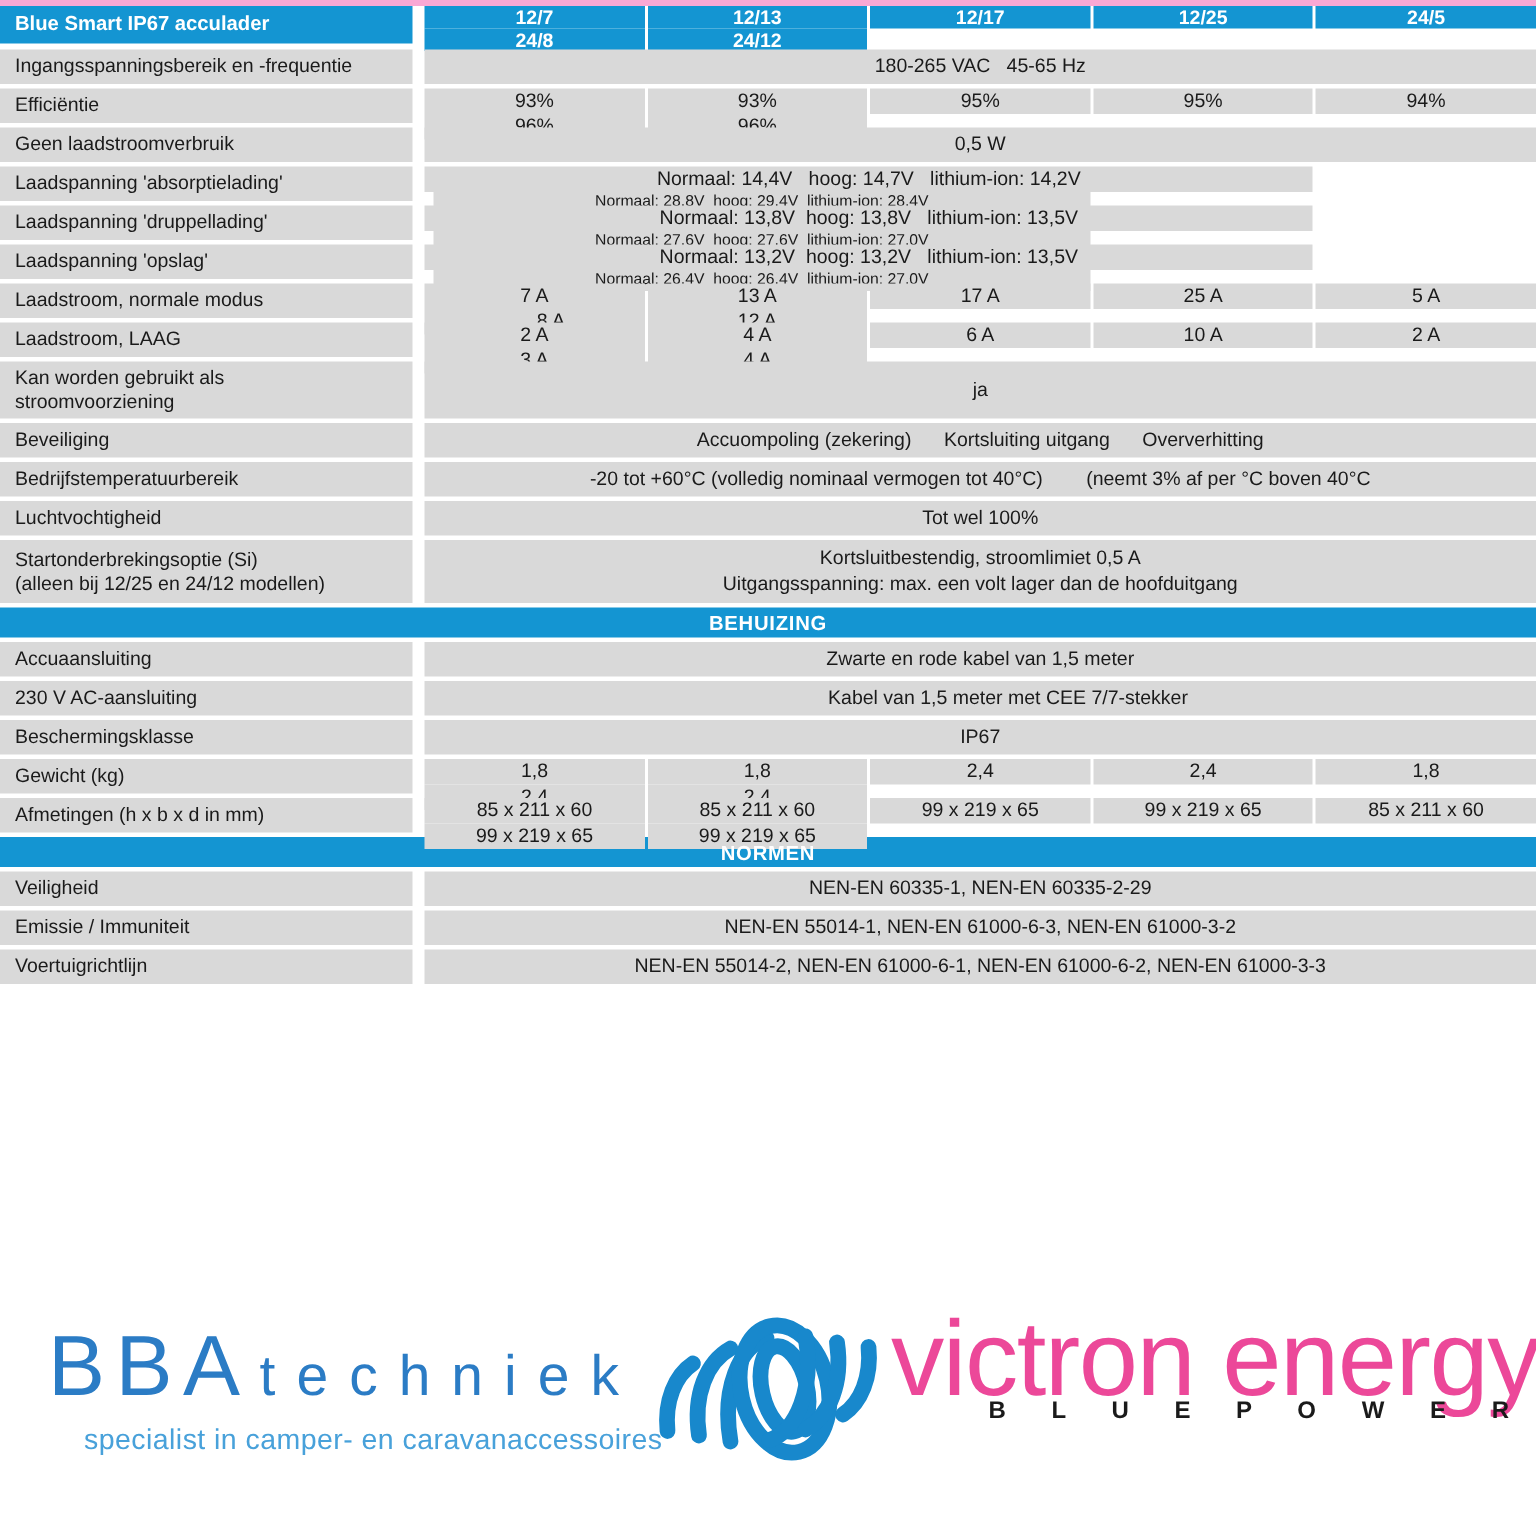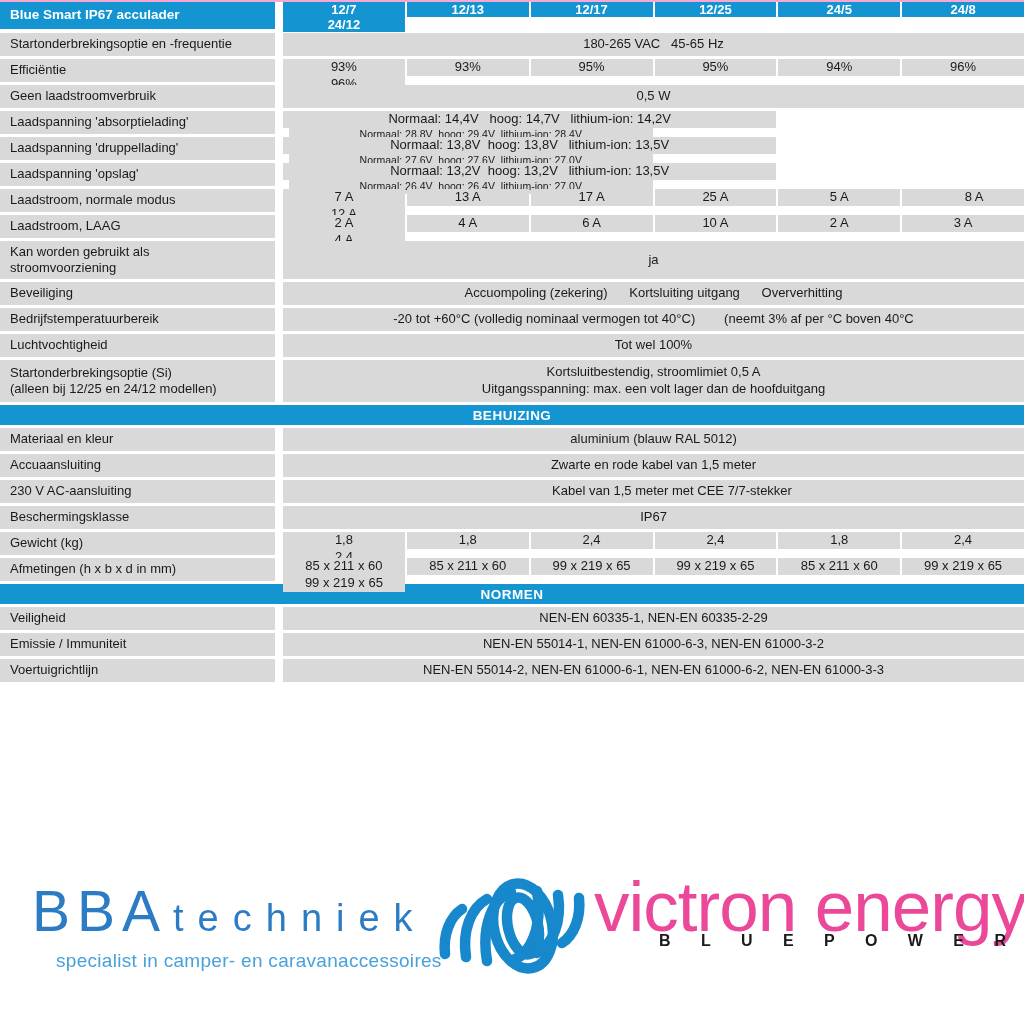--- a/index.html
+++ b/index.html
@@ -12,28 +12,28 @@
     overflow: hidden;
   }
   
   .table-wrap { position: absolute; top: 0; left: 0; width: 1024px; }
   .row { display: flex; height: 23px; margin-bottom: 3px; }
   .label-cell {
     width: 275px; margin-right: 8px; background: #d9d9d9;
     display: flex; align-items: center; padding-left: 10px;
     font-size: 13px; line-height: 1.25; white-space: pre-wrap;
   }
-  .cells { flex: 1; display: grid; grid-template-columns: repeat(6, 1fr); column-gap: 2px; }
+  .cells { flex: 1; display: grid; grid-template-columns: repeat(5, 1fr); column-gap: 2px; }
   .cell {
     background: #d9d9d9; display: flex; align-items: center; justify-content: center;
     text-align: center; font-size: 13px; line-height: 1.3; white-space: pre-wrap; padding: 0 3px;
   }
   .cell.small { font-size: 10.5px; }
   .cell.gap-left { margin-left: 6px; text-align: center; }
-  .header-row { height: 29px; margin-bottom: 4px; border-top: 2px solid #f9a8d4; }
+  .header-row { height: 29px; margin-bottom: 4px; border-top: 4px solid #f9a8d4; }
   .header-row .label-cell { background: #1495d2; color: #ffffff; font-weight: bold; font-size: 13.5px; }
   .hcell {
     background: #1495d2; color: #ffffff; font-weight: bold; font-size: 13px;
     display: flex; align-items: center; justify-content: center;
   }
   .section-row {
     height: 20px; margin-bottom: 3px; background: #1495d2; color: #ffffff;
     font-weight: bold; font-size: 13.5px;
     display: flex; align-items: center; justify-content: center; letter-spacing: 0.5px;
   }
@@ -66,21 +66,21 @@
         <div class="hcell">12/13</div>
         <div class="hcell">12/17</div>
         <div class="hcell">12/25</div>
         <div class="hcell">24/5</div>
         <div class="hcell">24/8</div>
         <div class="hcell">24/12</div>
       </div>
   </div>
   <div>
       <div class="row">
-        <div class="label-cell">Startonderbrekingsoptie en -frequentie</div>
+        <div class="label-cell">Ingangsspanningsbereik en -frequentie</div>
         <div class="cells">
           <div class="cell" style="grid-column: span 7;">180-265 VAC   45-65 Hz</div>
         </div>
       </div>
       <div class="row">
         <div class="label-cell">Efficiëntie</div>
         <div class="cells">
           <div class="cell" style="grid-column: span 1;">93%</div>
           <div class="cell" style="grid-column: span 1;">93%</div>
           <div class="cell" style="grid-column: span 1;">95%</div>
@@ -168,26 +168,20 @@
       </div>
       <div class="row" style="height: 42px;">
         <div class="label-cell">Startonderbrekingsoptie (Si)
 (alleen bij 12/25 en 24/12 modellen)</div>
         <div class="cells">
           <div class="cell" style="grid-column: span 7;">Kortsluitbestendig, stroomlimiet 0,5 A
 Uitgangsspanning: max. een volt lager dan de hoofduitgang</div>
         </div>
       </div>
       <div class="section-row">BEHUIZING</div>
-      <div class="row">
-        <div class="label-cell">Materiaal en kleur</div>
-        <div class="cells">
-          <div class="cell" style="grid-column: span 7;">aluminium (blauw RAL 5012)</div>
-        </div>
-      </div>
       <div class="row">
         <div class="label-cell">Accuaansluiting</div>
         <div class="cells">
           <div class="cell" style="grid-column: span 7;">Zwarte en rode kabel van 1,5 meter</div>
         </div>
       </div>
       <div class="row">
         <div class="label-cell">230 V AC-aansluiting</div>
         <div class="cells">
           <div class="cell" style="grid-column: span 7; padding-left: 40px;">Kabel van 1,5 meter met CEE 7/7-stekker</div>

